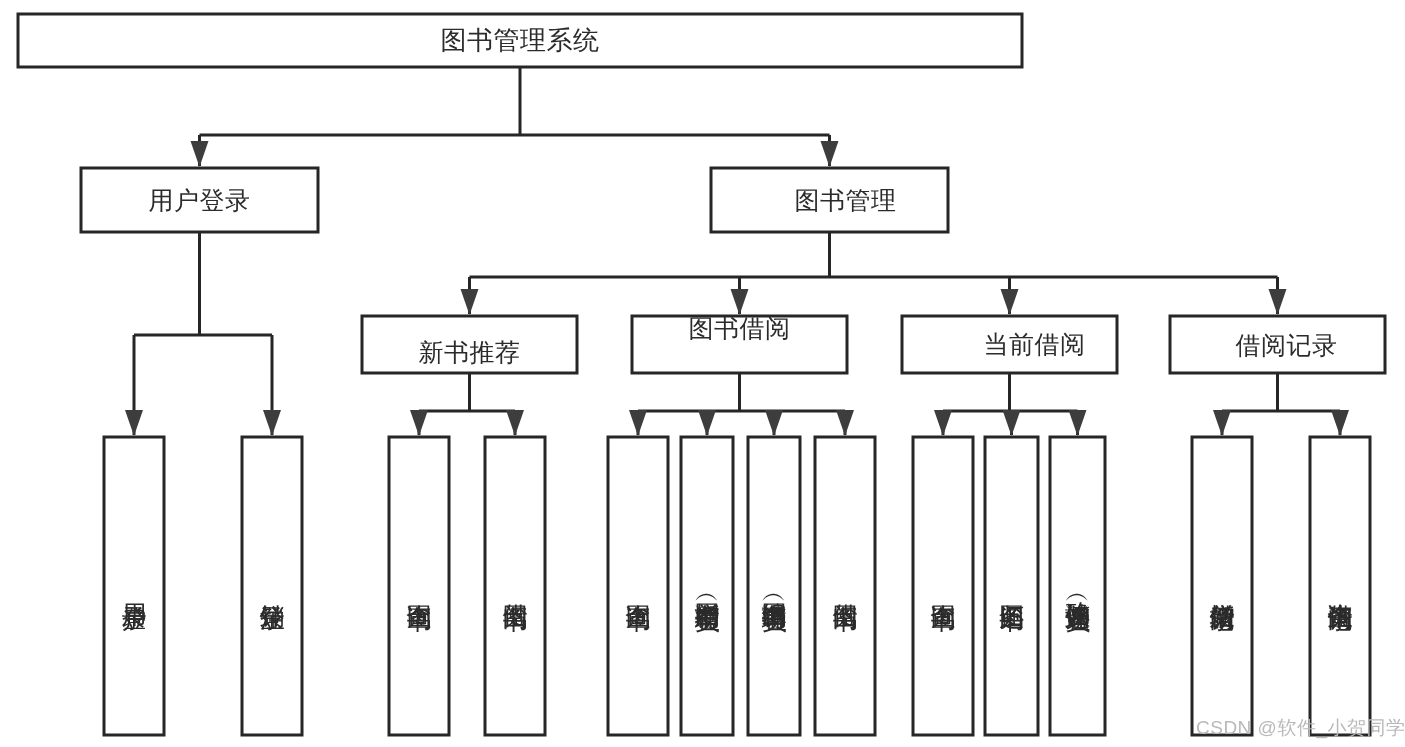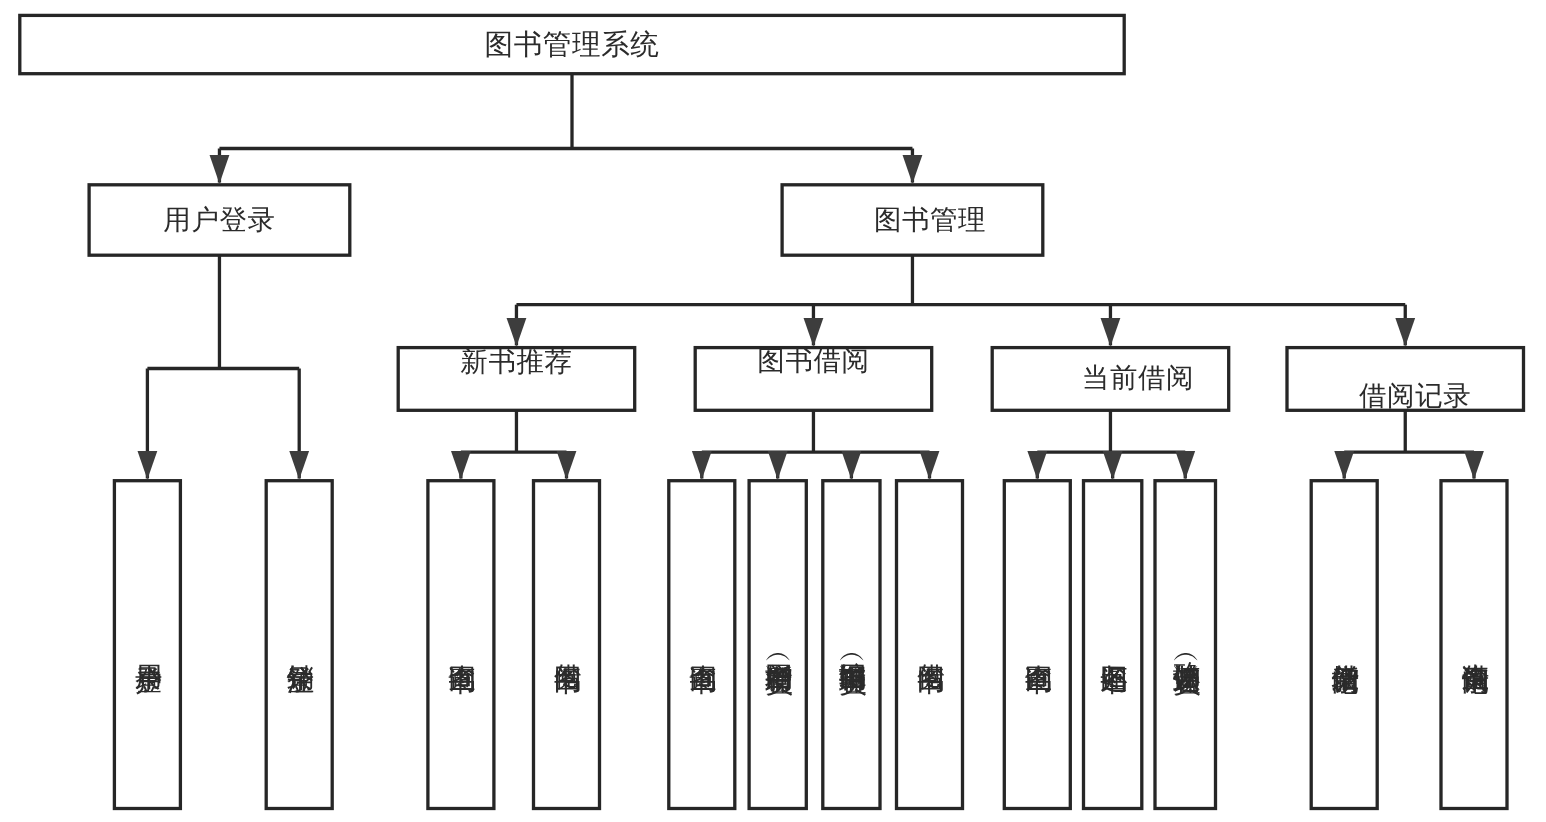--- a/index.html
+++ b/index.html
@@ -154,32 +154,33 @@
       <rect x="985" y="437" width="53" height="298" class="node-rect"></rect>
       <rect x="1050" y="437" width="55" height="298" class="node-rect"></rect>
       <rect x="1192" y="437" width="60" height="298" class="node-rect"></rect>
       <rect x="1310" y="437" width="60" height="298" class="node-rect"></rect>
     </svg>
 
   <div id="label-layer">
       <div class="node-label horizontal root" style="left: 18px; top: 14px; width: 1004px; height: 53px;">图书管理系统</div>
       <div class="node-label horizontal" style="left: 81px; top: 168px; width: 237px; height: 64px;">用户登录</div>
       <div class="node-label horizontal" style="left: 711px; top: 168px; width: 269px; height: 64px;">图书管理</div>
-      <div class="node-label horizontal" style="left: 362px; top: 301px; width: 215px; height: 57px;">新书推荐</div>
+      <div class="node-label horizontal" style="left: 362px; top: 324px; width: 215px; height: 57px;">新书推荐</div>
       <div class="node-label horizontal" style="left: 632px; top: 300px; width: 215px; height: 57px;">图书借阅</div>
       <div class="node-label horizontal" style="left: 902px; top: 316px; width: 215px; height: 57px; margin-left: 25px;">当前借阅</div>
-      <div class="node-label horizontal" style="left: 1170px; top: 331px; width: 215px; height: 58px; padding-left: 18px;">借阅记录</div>
+      <div class="node-label horizontal" style="left: 1170px; top: 316px; width: 215px; height: 58px; padding-left: 18px;">借阅记录</div>
       <div class="node-label vertical" style="left: 104px; top: 437px; width: 60px; height: 298px;">用户登录</div>
       <div class="node-label vertical" style="left: 242px; top: 437px; width: 60px; height: 298px;">注销登录</div>
       <div class="node-label vertical" style="left: 389px; top: 437px; width: 60px; height: 298px;">查询图书</div>
       <div class="node-label vertical" style="left: 485px; top: 437px; width: 60px; height: 298px;">借阅图书</div>
       <div class="node-label vertical" style="left: 608px; top: 437px; width: 60px; height: 298px;">查询图书</div>
       <div class="node-label vertical" style="left: 681px; top: 437px; width: 52px; height: 298px;">新增图书（管理员）</div>
       <div class="node-label vertical" style="left: 748px; top: 437px; width: 52px; height: 298px;">编辑图书（管理员）</div>
       <div class="node-label vertical" style="left: 815px; top: 437px; width: 60px; height: 298px;">借阅图书</div>
       <div class="node-label vertical" style="left: 913px; top: 437px; width: 60px; height: 298px;">查询图书</div>
       <div class="node-label vertical" style="left: 985px; top: 437px; width: 53px; height: 298px;">归还图书</div>
       <div class="node-label vertical" style="left: 1050px; top: 437px; width: 55px; height: 298px;">确认归还（管理员）</div>
       <div class="node-label vertical" style="left: 1192px; top: 437px; width: 60px; height: 298px;">新增借阅记录</div>
       <div class="node-label vertical" style="left: 1310px; top: 437px; width: 60px; height: 298px;">查询借阅记录</div>
     </div>
 
+  <div class="watermark" style="left:1196px; top:715px;">CSDN @软件_小贺同学</div>
 </div>
 
 </body></html>

